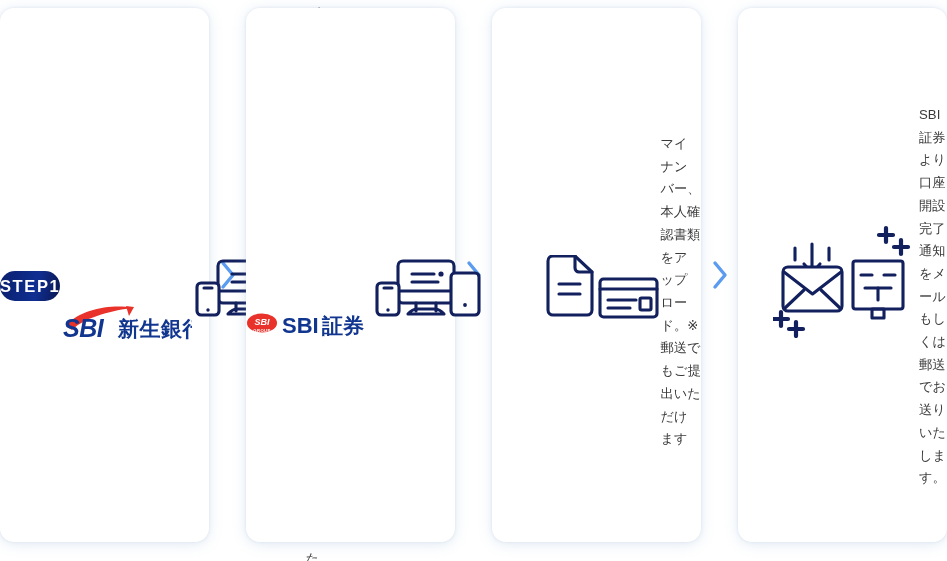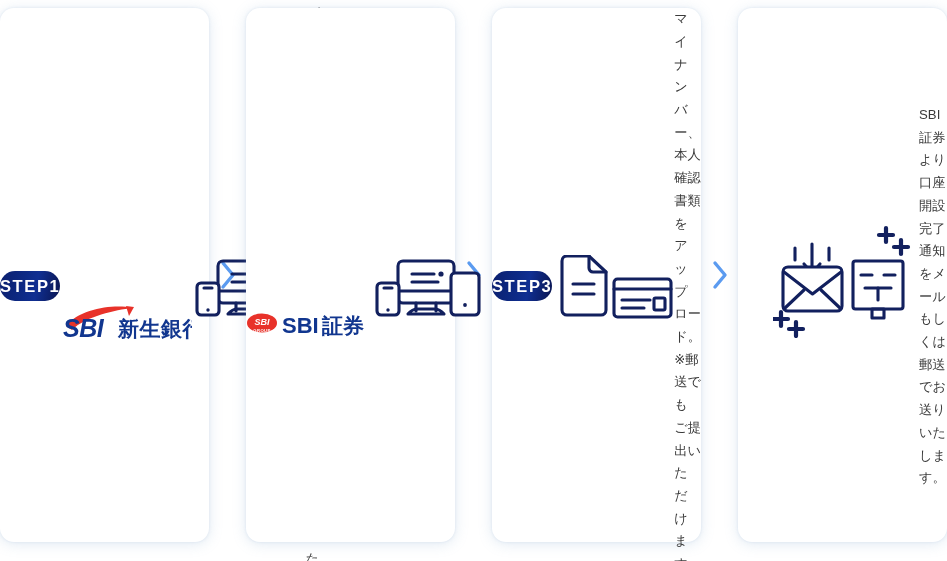--- a/index.html
+++ b/index.html
@@ -195,21 +195,20 @@
 
   </div>
 
   <div class="chevron">
     <svg width="20" height="32" viewBox="0 0 20 32" fill="none" stroke="#5b9bf0" stroke-width="3.4" stroke-linecap="round" stroke-linejoin="round">
       <path d="M5 4 L15 16 L5 28"></path>
     </svg>
   </div>
 
   <div class="step-card c3">
-    <div class="step-badge">STEP3</div>
 
     <div class="logo-zone empty"></div>
 
     <div class="illu">
       <svg width="118" height="66" viewBox="0 0 118 66" fill="none" stroke="#12205e" stroke-width="3.1" stroke-linecap="round" stroke-linejoin="round">
 
         <path d="M6 6 a5 5 0 0 1 5 -5 H33 L50 17 V55 a5 5 0 0 1 -5 5 H11 a5 5 0 0 1 -5 -5 Z"></path>
         <path d="M33 1 V13 a4 4 0 0 0 4 4 H50"></path>
         <path d="M17 29 H38"></path>
         <path d="M17 39 H38"></path>

